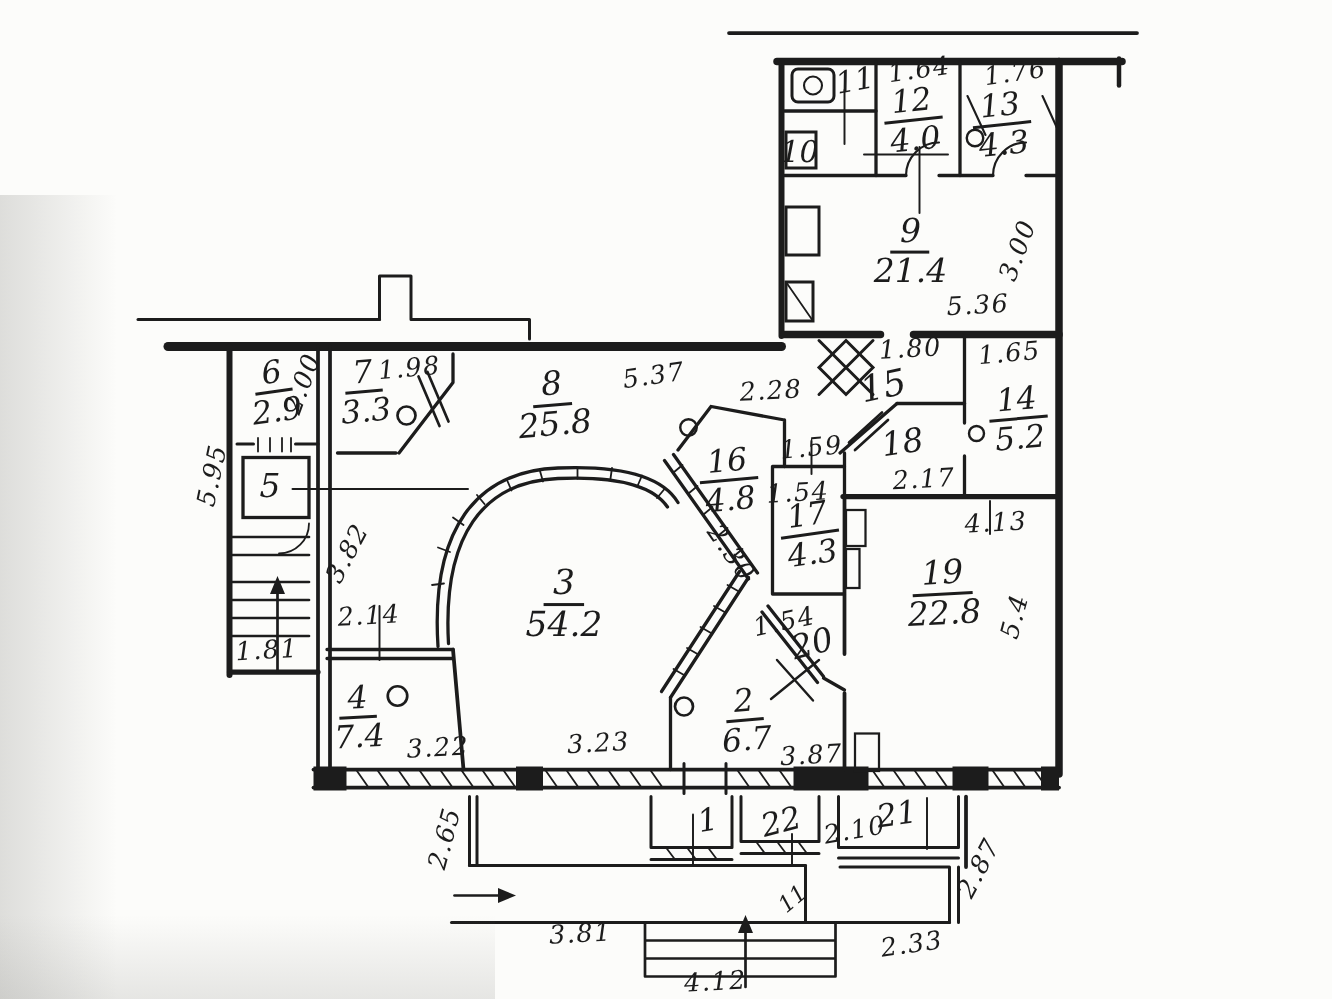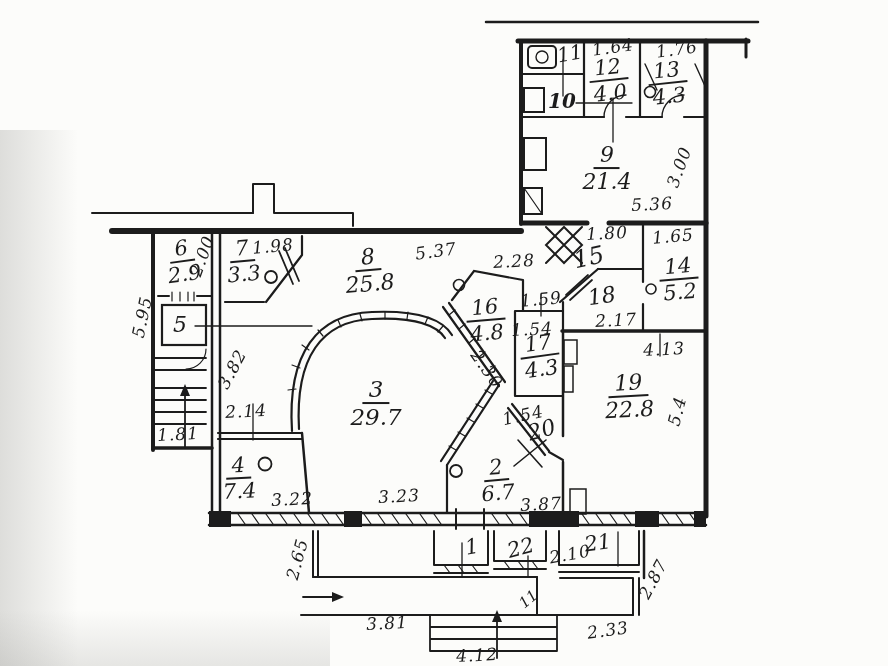--- a/index.html
+++ b/index.html
@@ -173,21 +173,21 @@
       <path d="M462,543 V577"></path>
       <path d="M528,556 V576"></path>
       <path d="M618,532 V566"></path>
     </g>
   </svg>
 
   <div class="labels">
       <div class="room" style="left: 570px; top: 54px; transform: translate(-50%, -50%) rotate(-10deg); font-size: 20px;">
         <span class="num">11</span>
       </div>
-      <div class="room" style="left: 562px; top: 102px; transform: translate(-50%, -50%) rotate(0deg); font-size: 20px; font-weight: bold;">
+      <div class="room" style="left: 533px; top: 102px; transform: translate(-50%, -50%) rotate(0deg); font-size: 20px;">
         <span class="num">10</span>
       </div>
       <div class="room" style="left: 609px; top: 81px; transform: translate(-50%, -50%) rotate(-6deg); font-size: 21px;">
         <span class="num u">12</span>
         <span class="area">4.0</span>
       </div>
       <div class="room" style="left: 668px; top: 84px; transform: translate(-50%, -50%) rotate(-6deg); font-size: 21px;">
         <span class="num u">13</span>
         <span class="area">4.3</span>
       </div>
@@ -223,21 +223,21 @@
       </div>
       <div class="room" style="left: 183px; top: 262px; transform: translate(-50%, -50%) rotate(-8deg); font-size: 21px;">
         <span class="num u">6</span>
         <span class="area">2.9</span>
       </div>
       <div class="room" style="left: 180px; top: 326px; transform: translate(-50%, -50%) rotate(0deg); font-size: 22px;">
         <span class="num">5</span>
       </div>
       <div class="room" style="left: 376px; top: 404px; transform: translate(-50%, -50%) rotate(0deg); font-size: 23px;">
         <span class="num u">3</span>
-        <span class="area">29.7</span>
+        <span class="area">54.2</span>
       </div>
       <div class="room" style="left: 239px; top: 479px; transform: translate(-50%, -50%) rotate(-3deg); font-size: 21px;">
         <span class="num u">4</span>
         <span class="area">7.4</span>
       </div>
       <div class="room" style="left: 497px; top: 481px; transform: translate(-50%, -50%) rotate(-5deg); font-size: 21px;">
         <span class="num u">2</span>
         <span class="area">6.7</span>
       </div>
       <div class="room" style="left: 629px; top: 397px; transform: translate(-50%, -50%) rotate(-3deg); font-size: 22px;">

